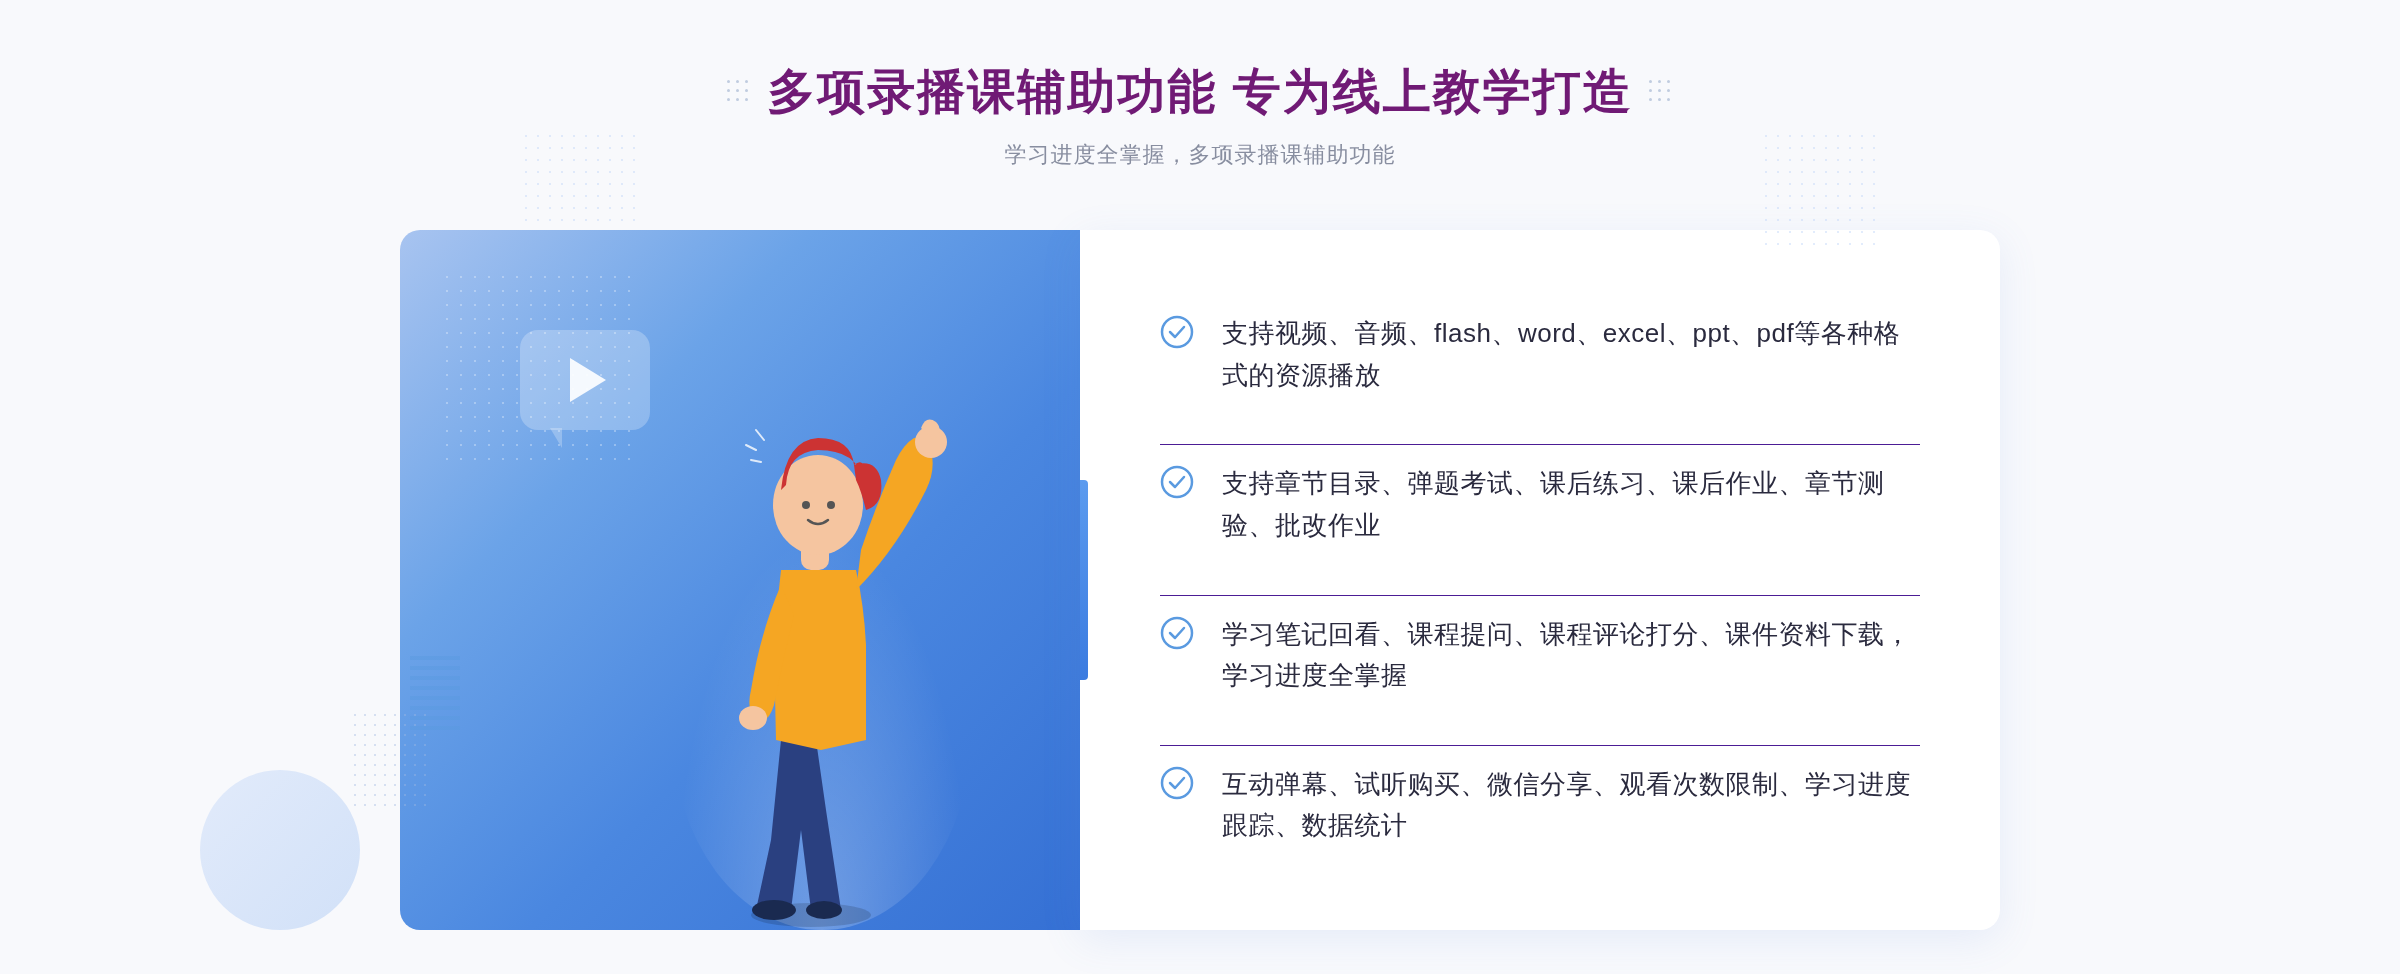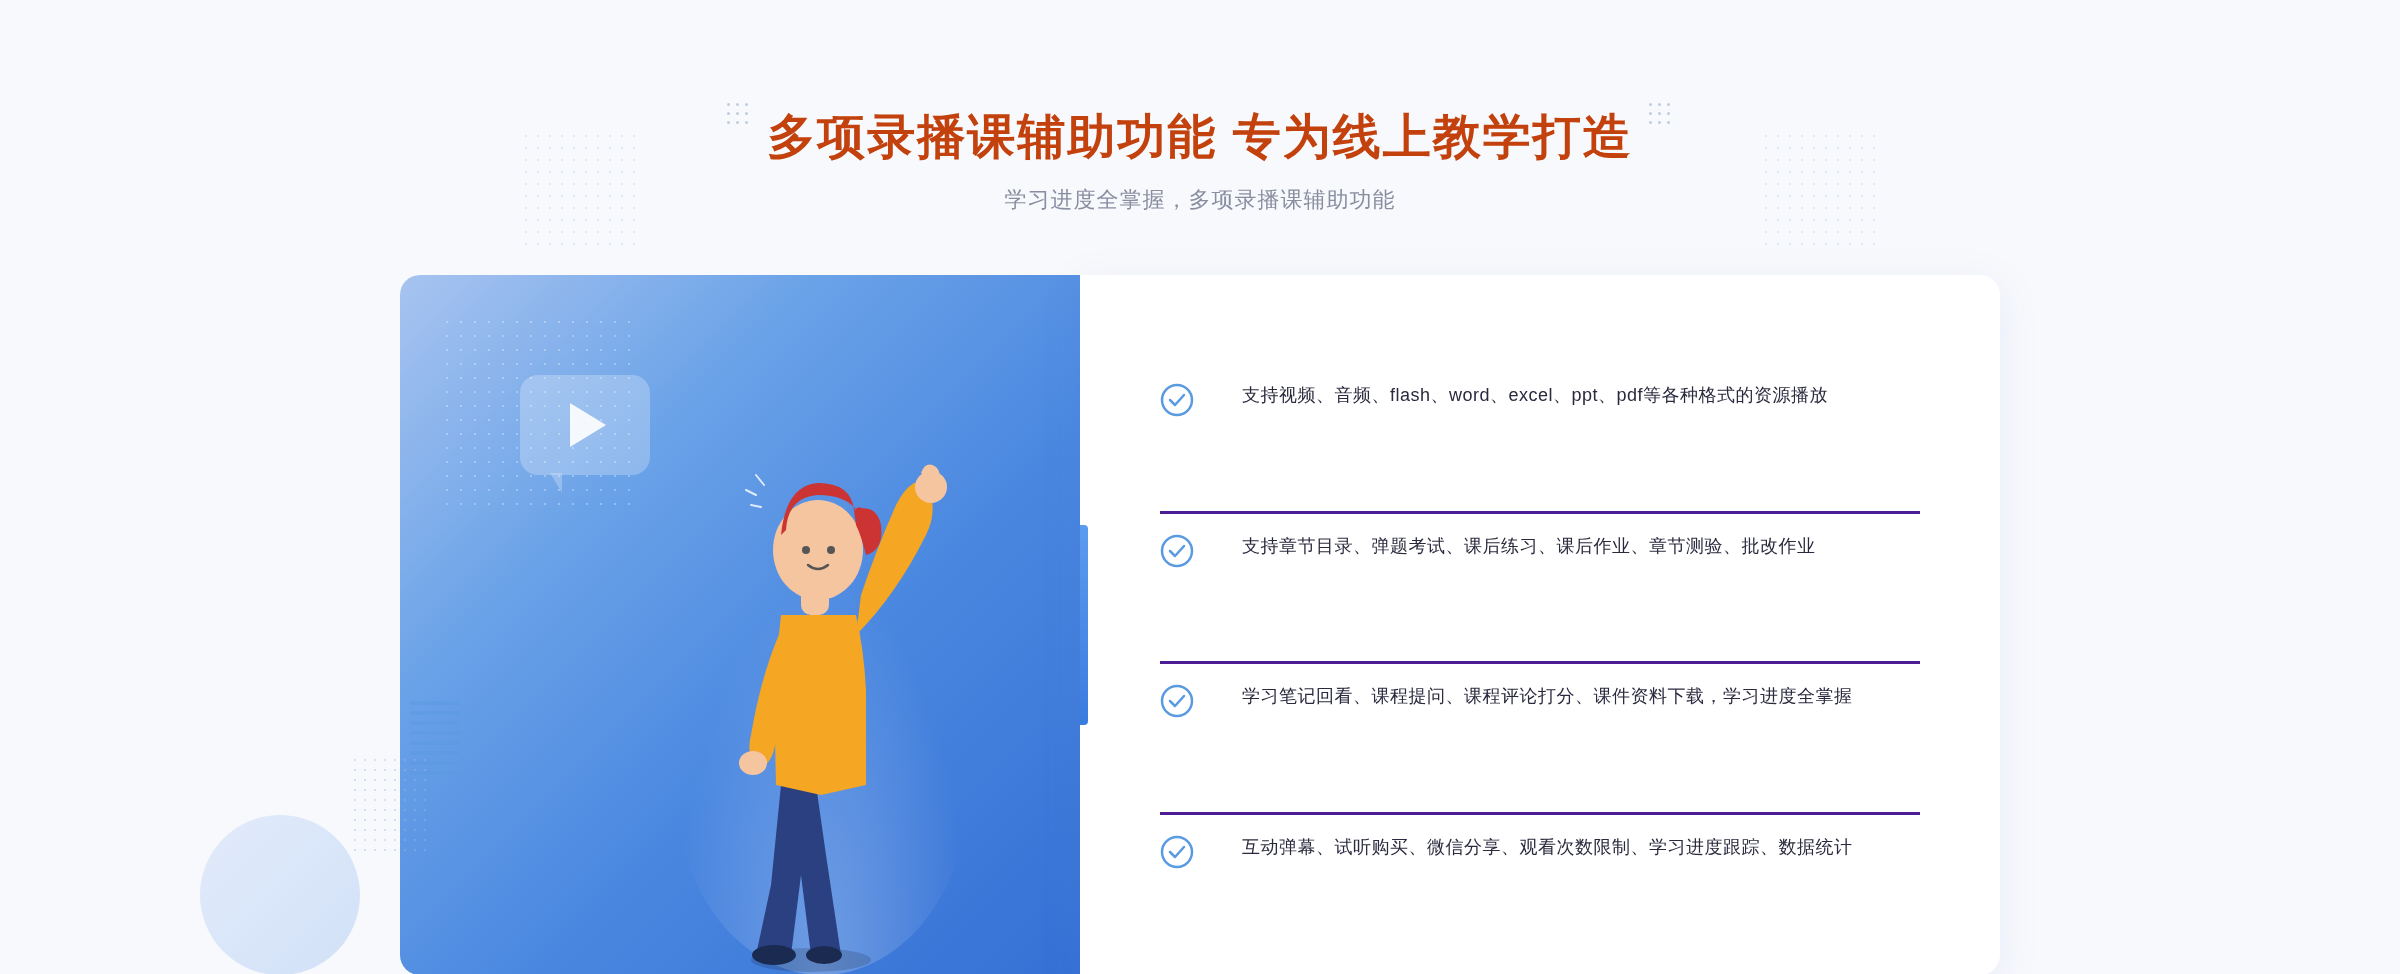--- a/index.html
+++ b/index.html
@@ -92,23 +92,22 @@
     .title-decoration .dot-grid span {
       width: 3px;
       height: 3px;
       background-color: #c0cce0;
       border-radius: 50%;
     }
 
     .main-title {
       font-size: 48px;
       font-weight: 600;
-      color: #c2410c;
+      color: #701a75;
       letter-spacing: 2px;
-      margin-top: 45px;
     }
 
     .sub-title {
       font-size: 22px;
       color: #888ea0;
       font-weight: 400;
       letter-spacing: 1px;
     }
 
     .content-section {
@@ -245,42 +244,41 @@
     }
 
     .feature-item {
       display: flex;
       align-items: flex-start;
       gap: 28px;
       padding: 18px 0;
     }
 
     .feature-item + .feature-item {
-      border-top: 3px solid #4c1d95;
+      border-top: 1px solid #4c1d95;
     }
 
     .check-icon {
       flex-shrink: 0;
       width: 34px;
       height: 34px;
       margin-top: 2px;
     }
 
     .check-icon svg {
       width: 34px;
       height: 34px;
     }
 
     .feature-text {
-      font-size: 18px;
+      font-size: 26px;
       color: #2a2a3e;
       line-height: 1.6;
       font-weight: 400;
       letter-spacing: 0.5px;
-      margin-left: 20px;
     }
 
     
     .deco-large-circle {
       position: absolute;
       bottom: 80px;
       left: 200px;
       width: 160px;
       height: 160px;
       border-radius: 50%;

